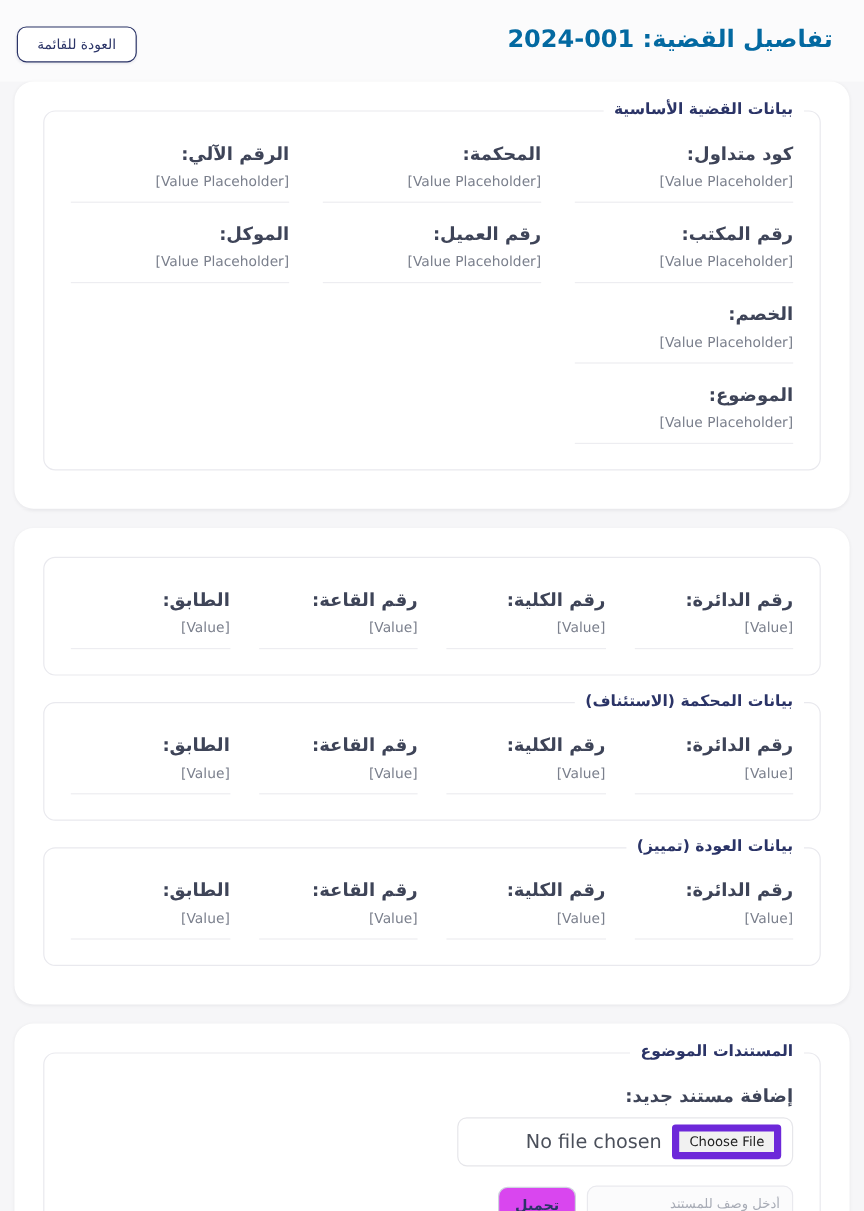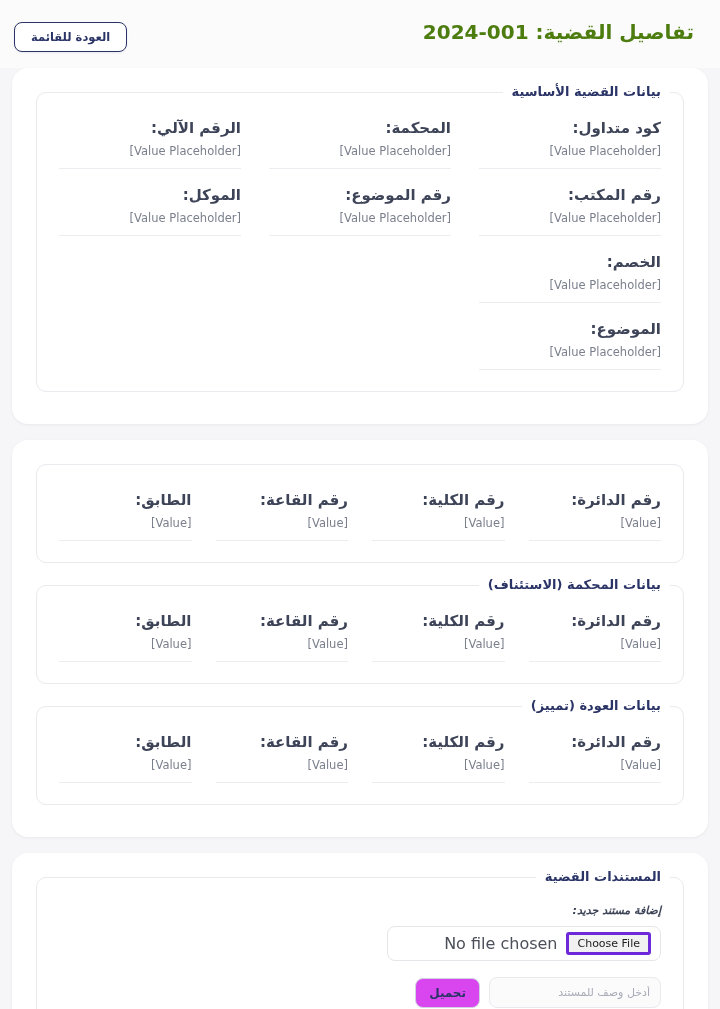--- a/index.html
+++ b/index.html
@@ -8,26 +8,26 @@
     min-height:1009px;
     background:#f6f6f8;
     font-family:"DejaVu Sans", sans-serif;
     direction:rtl;
   }
   
   .page-header {
     display:flex; justify-content:space-between; align-items:flex-start;
     padding:20px 26px 16px 14px; background:#fbfbfc;
   }
-  .page-title { font-size:20px; font-weight:bold; color:#4d7c0f; letter-spacing:0; }
+  .page-title { font-size:20px; font-weight:bold; color:#0369a1; letter-spacing:0; }
   .back-btn {
     margin-top:2px;
     background:#fff; color:#2b3467;
     border:1px solid #2b3467; border-radius:8px;
-    padding:7px 16px; font-size:11.5px; font-weight:bold;
+    padding:7px 16px; font-size:11.5px; font-weight:normal;
     font-family:"DejaVu Sans", sans-serif;
     cursor:pointer; box-shadow:0 1px 2px rgba(20,30,80,.08);
   }
   
   .card {
     background:#fff; margin:0 12px 16px; border-radius:16px;
     padding:24px 24px 10px; box-shadow:0 1px 3px rgba(15,20,40,.06);
   }
   .fieldset {
     position:relative; border:1px solid #e9e9ee; border-radius:10px;
@@ -41,28 +41,28 @@
   .grid-3 { display:grid; grid-template-columns:repeat(3,1fr); column-gap:28px; }
   .grid-4 { display:grid; grid-template-columns:repeat(4,1fr); column-gap:24px; }
   .col1 { grid-column:1; }
   .field { margin-bottom:17px; }
   .field-label { font-size:15px; font-weight:bold; color:#3e4458; margin-bottom:7px; }
   .field-value {
     font-size:11.5px; color:#7a7f8c;
     padding-bottom:10px; border-bottom:1px solid #ededf1;
   }
   
-  .doc-label { font-size:11px; font-weight:bold; color:#3e4458; margin-bottom:9px;font-style:italic; }
+  .doc-label { font-size:15px; font-weight:bold; color:#3e4458; margin-bottom:9px; }
   .file-box {
     display:inline-flex; align-items:center; gap:9px; direction:rtl;
     background:#fff; border:1px solid #e6e6ea; border-radius:8px;
     padding:5px 9px; margin-bottom:16px;
   }
   .choose-file-btn {
-    background:#f1f1f1; border:3px solid #6d28d9; border-radius:3px;
+    background:#f1f1f1; border:6px solid #6d28d9; border-radius:3px;
     padding:2px 8px; font-size:11px; color:#202020; cursor:pointer;
     font-family:"DejaVu Sans", sans-serif;
   }
   .no-file-text { font-size:16px; color:#4a4f5a;padding-left:47px; }
   .upload-row { display:flex; align-items:center; gap:9px; margin-bottom:8px; }
   .desc-input {
     width:172px; background:#fbfbfc; border:1px solid #e9e9ee; border-radius:8px;
     padding:8px 10px; font-size:11px; color:#333; direction:rtl;
     font-family:"DejaVu Sans", sans-serif;
   }
@@ -95,21 +95,21 @@
       </div>
       <div class="field">
         <div class="field-label">الرقم الآلي:</div>
         <div class="field-value">[Value Placeholder]</div>
       </div>
       <div class="field">
         <div class="field-label">رقم المكتب:</div>
         <div class="field-value">[Value Placeholder]</div>
       </div>
       <div class="field">
-        <div class="field-label">رقم الموضوع:</div>
+        <div class="field-label">رقم العميل:</div>
         <div class="field-value">[Value Placeholder]</div>
       </div>
       <div class="field">
         <div class="field-label">الموكل:</div>
         <div class="field-value">[Value Placeholder]</div>
       </div>
       <div class="field col1">
         <div class="field-label">الخصم:</div>
         <div class="field-value">[Value Placeholder]</div>
       </div>
@@ -185,21 +185,21 @@
         <div class="field-label">الطابق:</div>
         <div class="field-value">[Value]</div>
       </div>
     </div>
   </div>
 
 </section>
 
 <section class="card">
   <div class="fieldset">
-    <span class="fieldset-title">المستندات القضية</span>
+    <span class="fieldset-title">المستندات الموضوع</span>
 
     <div class="doc-label">إضافة مستند جديد:</div>
 
     <div class="file-box">
       <button class="choose-file-btn">Choose File</button>
       <span class="no-file-text">No file chosen</span>
     </div>
 
 
     <div class="upload-row">

